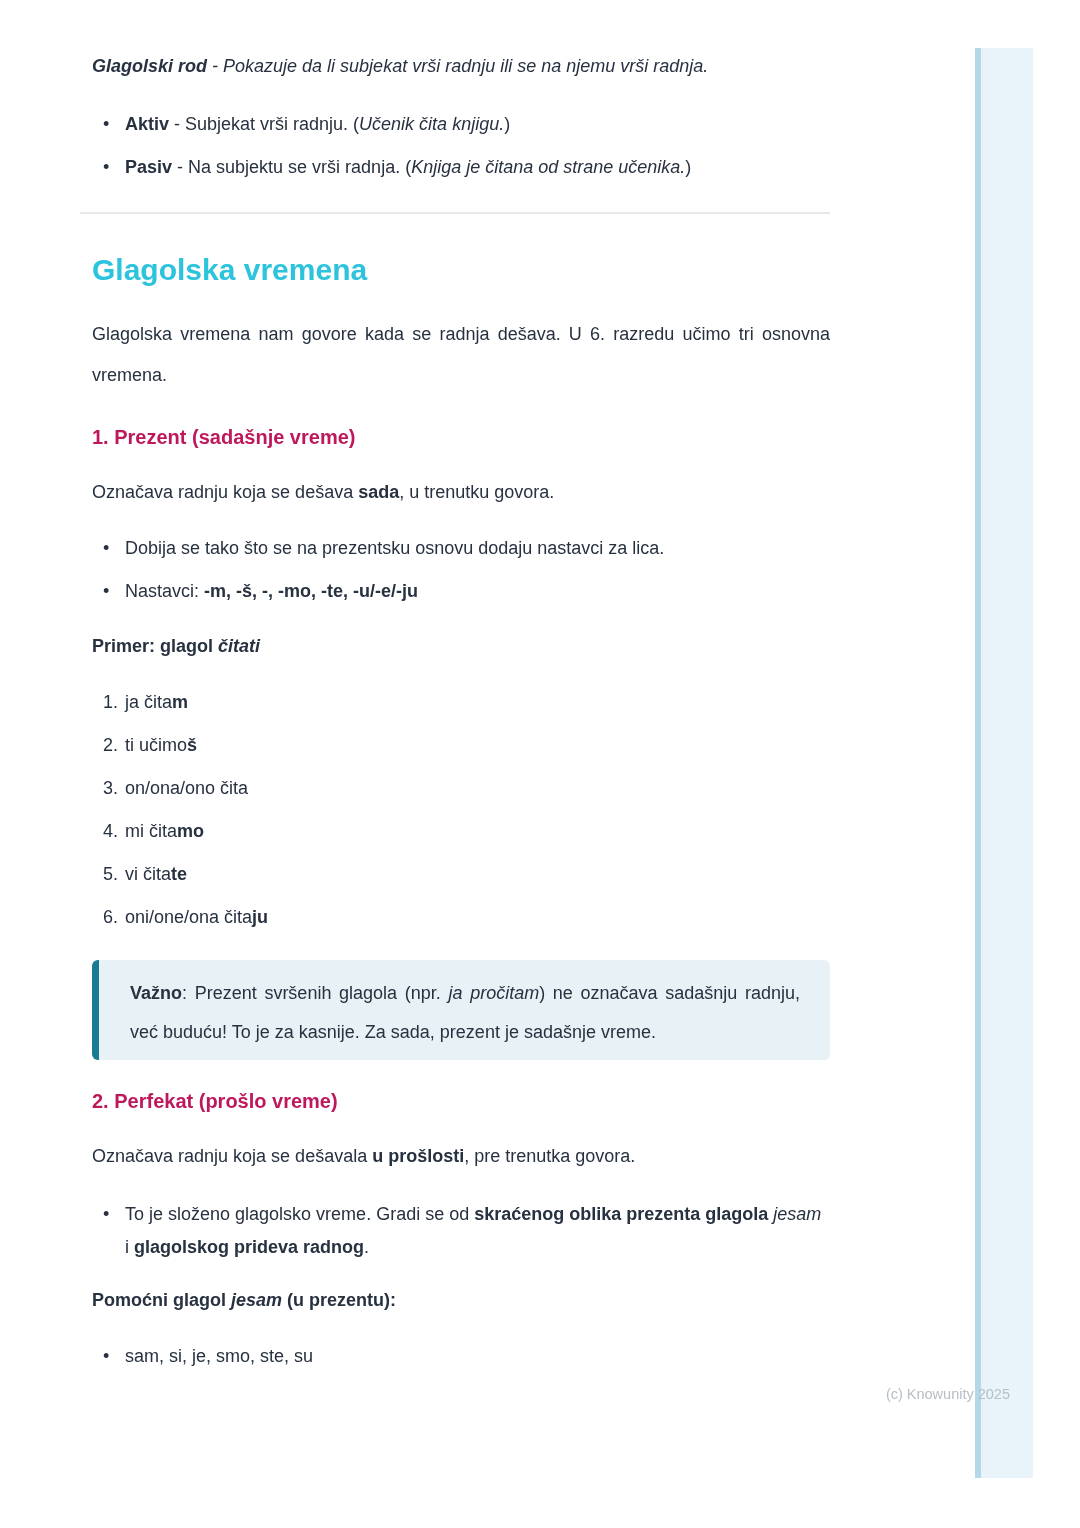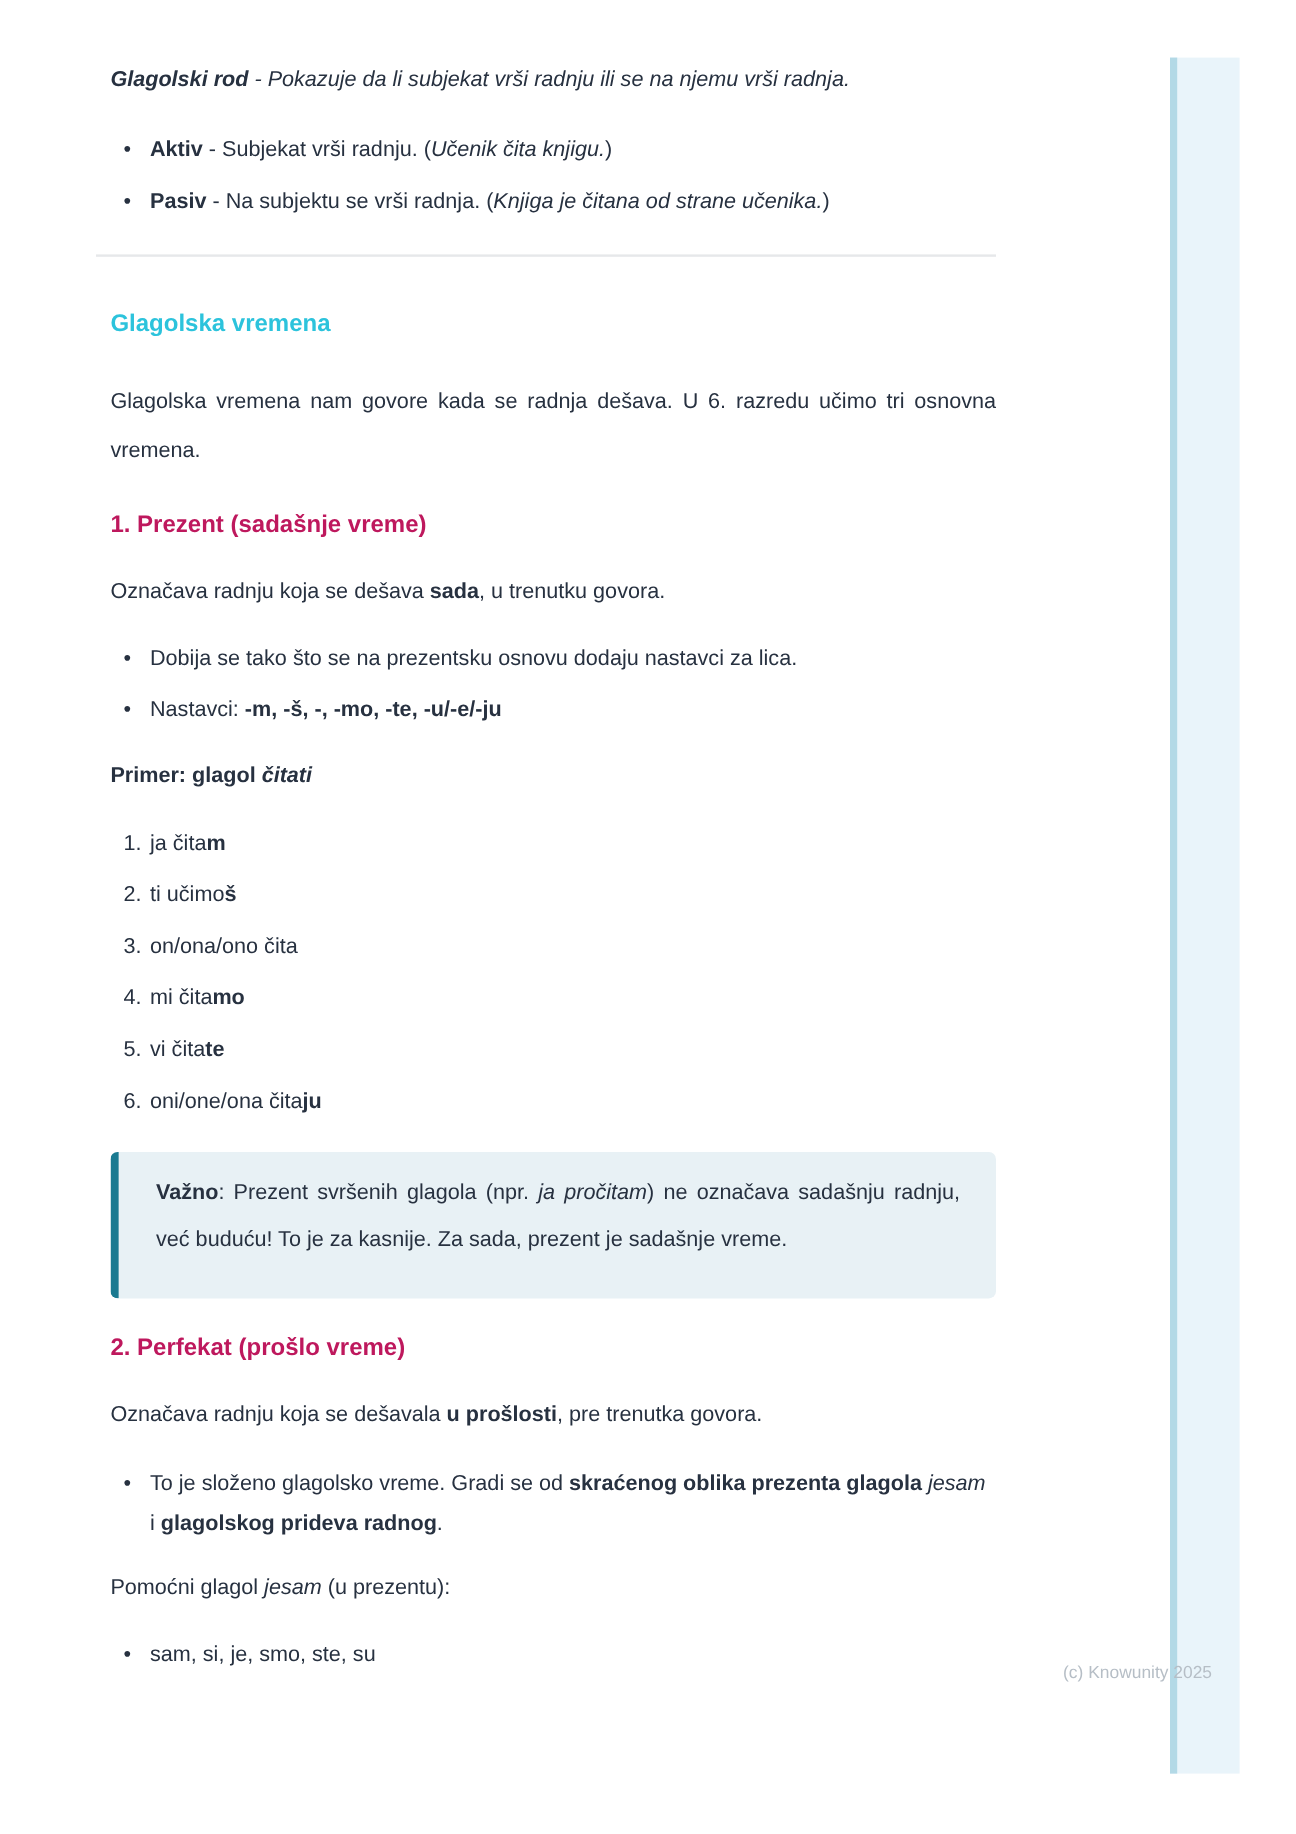--- a/index.html
+++ b/index.html
@@ -17,40 +17,40 @@
     font-size:18px;line-height:28px;
   }
   .lead{margin:0;font-style:italic;}
   .lead b{font-weight:700;}
   .voice-list{margin:30px 0 0 0;}
   .li-row{display:flex;align-items:flex-start;line-height:29px;margin-bottom:14px;}
   .li-row .marker{flex:none;width:22px;margin-left:11px;text-align:left;}
   .li-row .li-text{flex:1;}
   .divider{border:none;height:2px;background:#e6e8ea;margin:30px 0 0 -12px;width:750px;}
   h1{
-    margin:38px 0 0 0;font-size:20px;line-height:36px;font-weight:700;color:#2cc3dc;
+    margin:38px 0 0 0;font-size:30px;line-height:36px;font-weight:700;color:#2cc3dc;
   }
   h2{
     margin:26px 0 0 0;font-size:20px;line-height:30px;font-weight:700;color:#be185d;
   }
   .para-just{margin:26px 0 0 0;line-height:41px;text-align:justify;}
   .para{margin:26px 0 0 0;line-height:28px;}
   .bullets{margin:28px 0 0 0;}
   .primer{margin:26px 0 0 0;font-weight:700;}
   .ital{font-style:italic;}
   .num-list{margin:28px 0 0 0;}
   .num-list .li-row{line-height:29px;margin-bottom:14px;}
   .callout{
     margin:28px 0 0 0;background:#e8f1f5;border-left:7px solid #1a7a91;
-    border-radius:6px;padding:14px 30px 30px 31px;line-height:39px;
+    border-radius:6px;padding:14px 30px 8px 31px;line-height:39px;
     text-align:justify;box-sizing:border-box;
   }
   .h2-second{}
   .perf-bullet .li-row{line-height:33px;}
-  .pomocni{margin:22px 0 0 0;font-weight:400;line-height:28px;}
+  .pomocni{margin:22px 0 0 0;font-weight:700;line-height:28px;}
   .aux-list{margin:28px 0 0 0;}
   .copyright{
     position:absolute;top:1386px;left:0;width:1010px;text-align:right;
     font-size:14.5px;color:#b6bec6;z-index:2;
   }
 </style>
 </head>
 <body>
 
 <div class="side-strip"></div>

